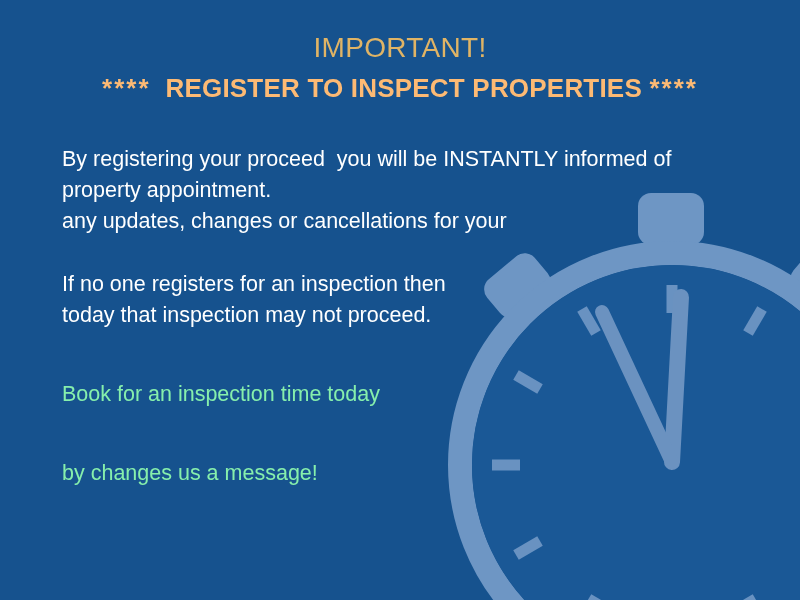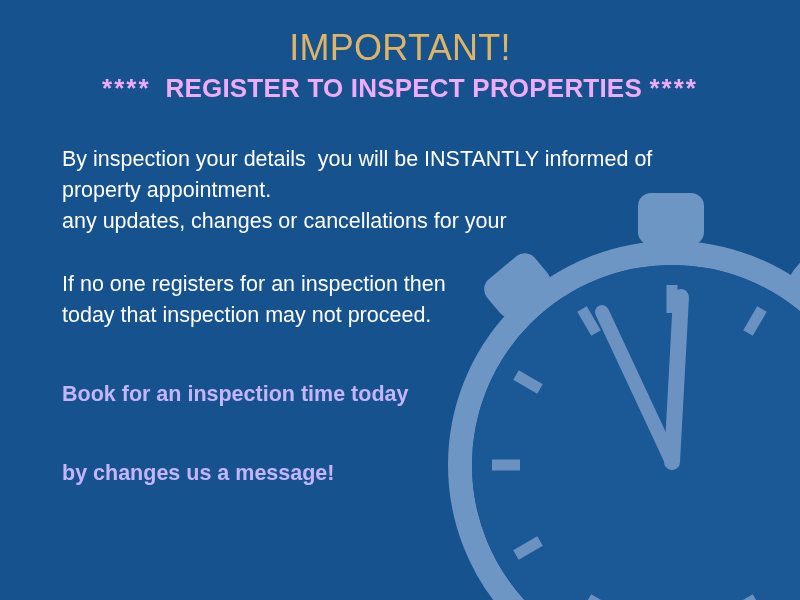--- a/index.html
+++ b/index.html
@@ -32,27 +32,27 @@
   #heading-block {
     position: absolute;
     left: 0;
     top: 30px;
     width: 800px;
     text-align: center;
     z-index: 3;
   }
   #heading-line-1 {
     color: #e0b465;
-    font-size: 36px;
+    font-size: 28px;
     line-height: 36px;
     letter-spacing: .3px;
     font-weight: 400;
   }
   #heading-line-2 {
-    color: #f0abfc;
+    color: #fdba74;
     font-size: 26px;
     line-height: 36px;
     font-weight: 700;
     letter-spacing: .2px;
     margin-top: 4px;
   }
   #heading-line-2 .stars {
     letter-spacing: 2px;
   }
 
@@ -71,22 +71,22 @@
     margin-top: 32px;
   }
   .line {
     color: #ffffff;
     font-size: 21.5px;
     line-height: 31px;
     white-space: pre;
     font-weight: 400;
   }
   .line.gold {
-    color: #c4b5fd;
-    font-weight: 700;
+    color: #86efac;
+    font-weight: 400;
     margin-top: 48px;
   }
   #cta-block {
     margin-top: 36px;
   }
 </style>
 </head>
 <body>
 
 <div id="slide">
@@ -136,21 +136,21 @@
   </svg>
 
   <div id="heading-block">
     <div id="heading-line-1">IMPORTANT!</div>
     <div id="heading-line-2"><span class="stars">****</span>&nbsp;&nbsp;<span>REGISTER TO INSPECT PROPERTIES</span> <span class="stars">****</span></div>
   </div>
 
   <div id="body-block">
 
     <div class="para">
-      <div class="line">By inspection your details  you will be INSTANTLY informed of</div>
+      <div class="line">By registering your proceed  you will be INSTANTLY informed of</div>
       <div class="line">property appointment.</div>
       <div class="line">any updates, changes or cancellations for your</div>
     </div>
 
     <div class="para">
       <div class="line">If no one registers for an inspection then</div>
       <div class="line">today that inspection may not proceed.</div>
     </div>
 
     <div id="cta-block" class="para">

